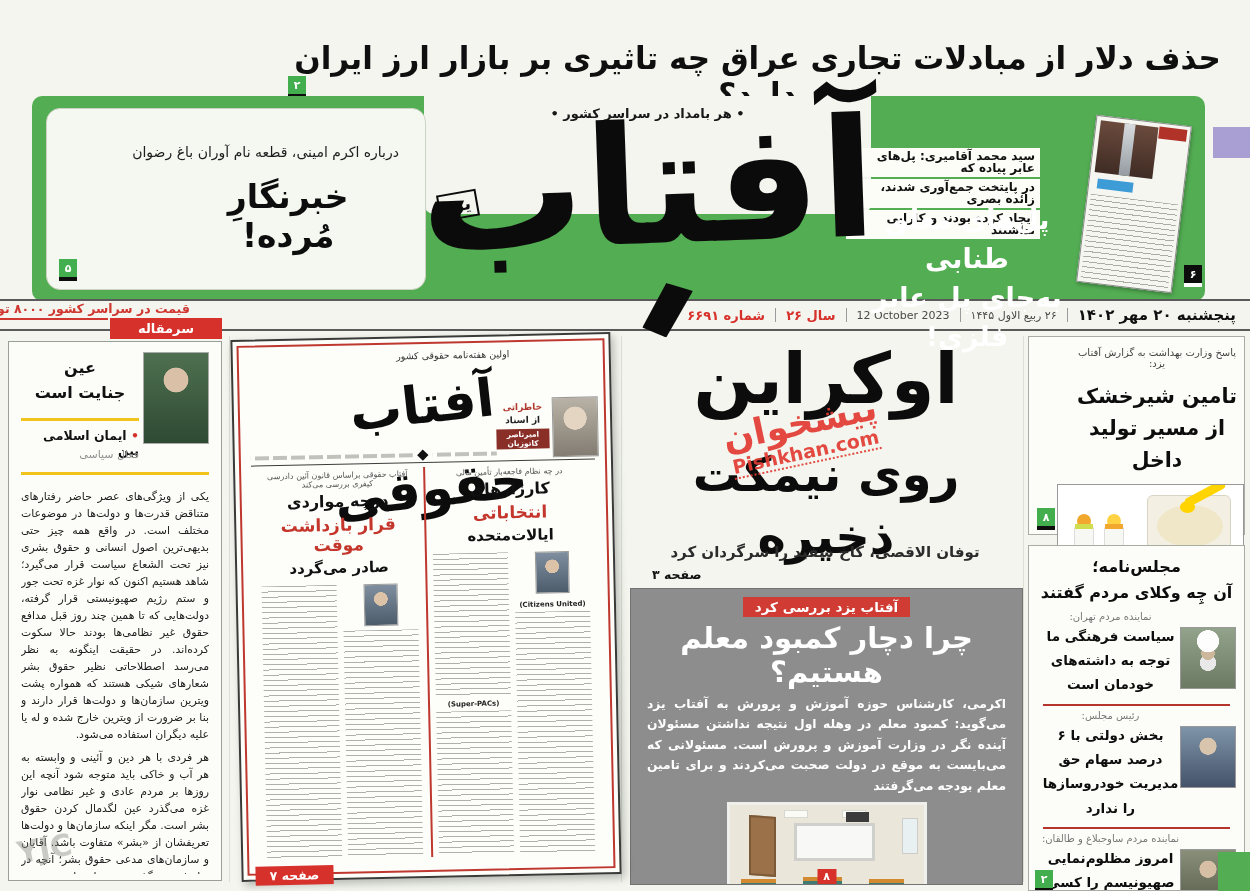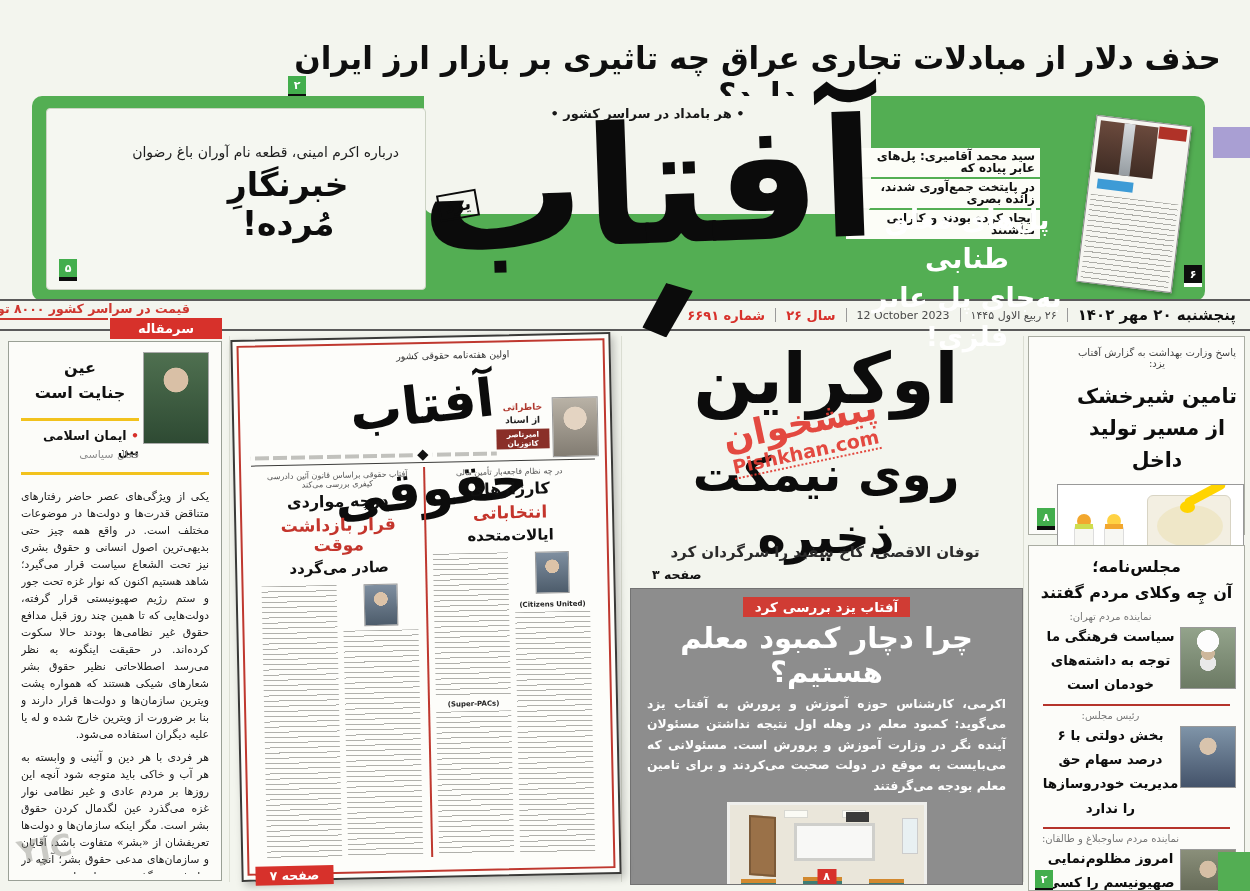--- a/index.html
+++ b/index.html
@@ -22,23 +22,23 @@
   #mast-panel { position:absolute; left:424px; top:96px; width:447px; height:118px; background:#f3f5ee; border-radius:0 0 10px 10px; }
   #mast-tagline { position:absolute; left:424px; top:106px; width:447px; text-align:center; font-size:13px; font-weight:bold; color:#171717; z-index:2; }
   #mast-logo { position:absolute; left:408px; top:84px; width:480px; text-align:center; font-size:164px; line-height:1.25;
                font-weight:bold; color:#0b0b0b; transform:rotate(-2deg); z-index:3; pointer-events:none; }
   #mast-stamp { position:absolute; left:438px; top:192px; border:2px solid #0b0b0b; padding:3px 5px; font-size:17px; font-weight:bold;
                 transform:rotate(-10deg); z-index:4; line-height:1; color:#0b0b0b; }
   #mast-swash { position:absolute; left:640px; top:283px; width:50px; height:54px; background:#0b0b0b;
                 clip-path:polygon(45% 0, 100% 8%, 60% 100%, 10% 88%); transform:rotate(8deg); z-index:4; }
 
   #left-card { position:absolute; left:46px; top:108px; width:380px; height:182px; background:#f5f7f1;
-               border:1px solid #ccd3c4; border-radius:4px; z-index:2; padding:32px 26px 0; }
+               border:1px solid #ccd3c4; border-radius:14px; z-index:2; padding:32px 26px 0; }
   .lc-kicker { text-align:right; font-size:14px; color:#1d1d1d; line-height:1.7; }
-  .lc-headline { width:68%; text-align:center; font-size:33px; font-weight:bold; color:#0d0d0d; }
+  .lc-headline { margin-top:12px; width:68%; text-align:center; font-size:33px; font-weight:bold; color:#0d0d0d; }
   #left-card .badge { left:12px; bottom:12px; }
 
   #rs-chips { position:absolute; left:846px; top:148px; width:194px; z-index:2; }
   .chip-row { text-align:right; line-height:1; }
   .chip-row span { display:inline-block; background:#fcfdf7; color:#101010; font-size:12px; font-weight:bold; padding:2px 5px 3px; margin-bottom:2px; }
   #rs-headline { position:absolute; left:850px; top:200px; width:234px; text-align:center; color:#ffffff;
                  font-size:27px; font-weight:bold; line-height:1.45; z-index:2; }
   #rs-badge { left:1184px; top:265px; }
 
   #band-thumb { position:absolute; left:1086px; top:120px; width:96px; height:168px; background:#f6f6f1; border:1px solid #8a8a8a;

